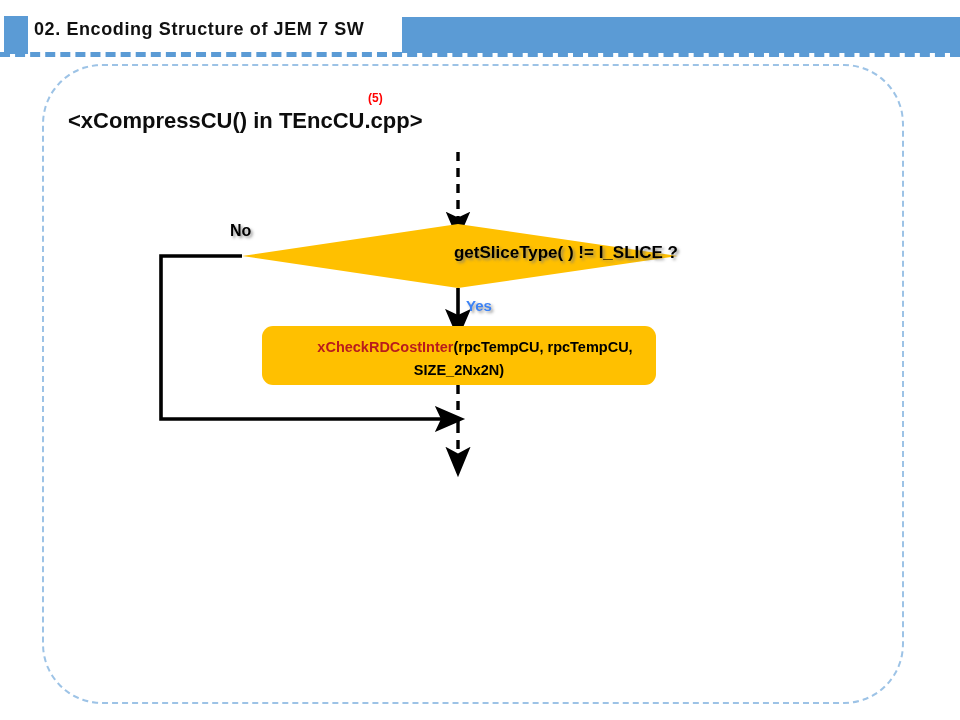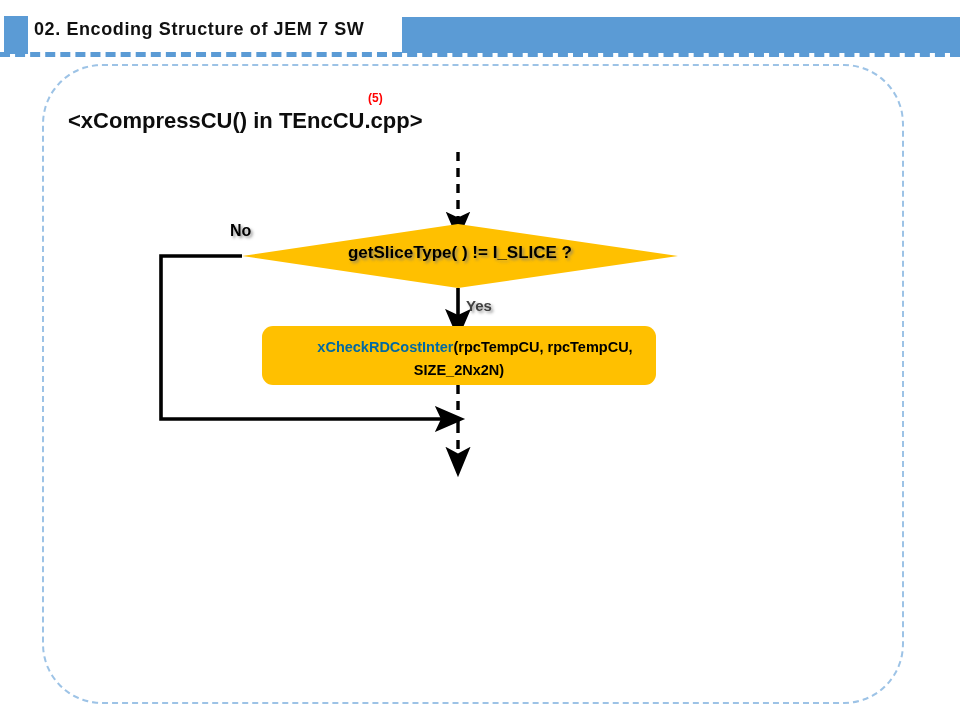--- a/index.html
+++ b/index.html
@@ -125,53 +125,53 @@
   }
 
   
   .shadow-text {
     text-shadow: 2px 2px 3px rgba(120,120,120,0.75);
   }
   #decision-label {
     position: absolute;
     left: 242px; top: 243px;
     width: 436px;
-    text-align: center;
+    text-align: right;
     font-size: 17px;
     font-weight: bold;
     color: #000000;
     white-space: nowrap;
   }
   #label-no {
     position: absolute;
     left: 206px; top: 222px;
     font-size: 16px;
     font-weight: bold;
     color: #000000;
     margin-left: 24px;
   }
   #label-yes {
     position: absolute;
     left: 466px; top: 297px;
     font-size: 15px;
     font-weight: bold;
-    color: #404040;
+    color: #3b82f6;
   }
   #process-label {
     position: absolute;
     left: 268px; top: 336px;
     width: 382px;
     text-align: center;
     font-size: 14.5px;
     font-weight: bold;
     color: #000000;
     line-height: 23px;
   }
   #process-label .fn {
-    color: #0369a1;
+    color: #b91c1c;
     margin-left: 32px;
   }
 </style>
 </head>
 <body>
 
 <div id="header">
   <div id="header-accent-square"></div>
   <div id="header-band"></div>
   <div id="header-title">02. Encoding Structure of JEM 7 SW</div>

